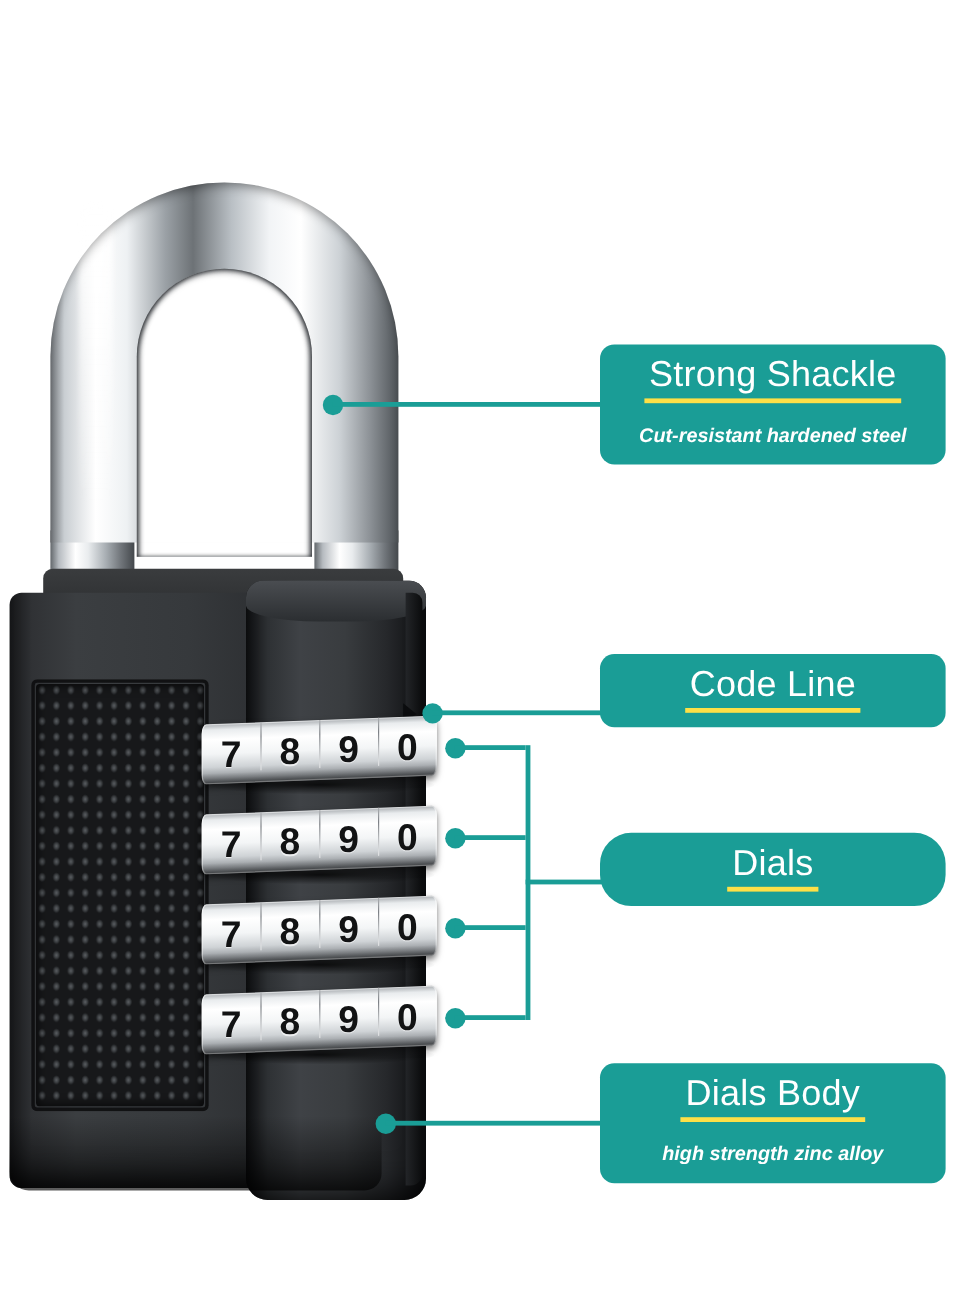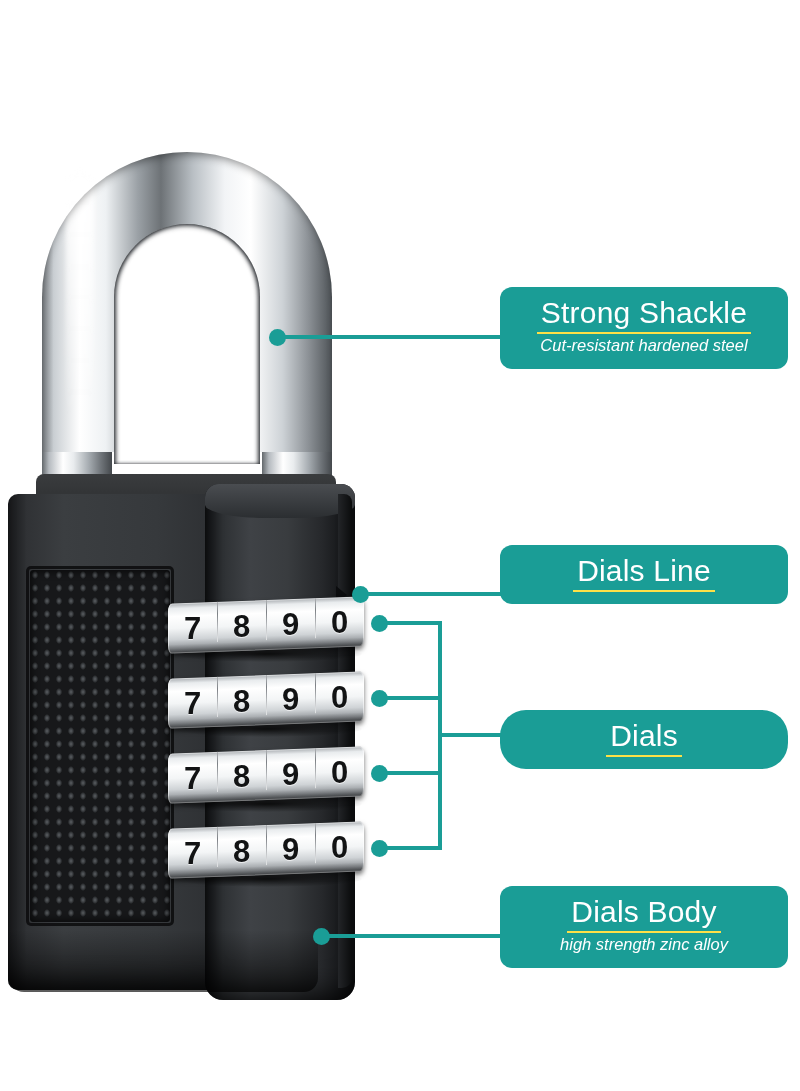--- a/index.html
+++ b/index.html
@@ -269,29 +269,29 @@
   }
   .callout .c-title {
     font-family: "Liberation Sans", sans-serif;
     font-weight: 400;
     font-size: 30px;
     line-height: 1.08;
     letter-spacing: .2px;
     white-space: nowrap;
     display: inline-block;
     padding: 0 4px 3px 4px;
-    border-bottom: 2px solid #fde047;
+    border-bottom: 4px solid #fde047;
   }
   .callout .c-sub {
     font-family: "Liberation Sans", sans-serif;
     font-style: italic;
-    font-weight: 400;
+    font-weight: 700;
     font-size: 16.5px;
     line-height: 1.32;
-    margin-top: 1px;
+    margin-top: 17px;
     white-space: pre-line;
   }
 
   
   .conn-line {
     position: absolute;
     background: #1a9d96;
   }
   .conn-dot {
     position: absolute;
@@ -385,24 +385,24 @@
 
   <div class="conn-dot" style="left:313px; top:928px;"></div>
   <div class="conn-line" style="left:321px; top:934px; width:181px; height:4px;"></div>
 
   <div class="callout" style="top:287px;">
     <div class="c-title">Strong Shackle</div>
     <div class="c-sub">Cut-resistant hardened steel</div>
   </div>
 
   <div class="callout" style="top:545px;">
-    <div class="c-title">Dials Line</div>
+    <div class="c-title">Code Line</div>
   </div>
 
-  <div class="callout" style="top:710px;border-radius:26px;">
+  <div class="callout" style="top:694px;border-radius:26px;">
     <div class="c-title">Dials</div>
   </div>
 
   <div class="callout" style="top:886px;">
     <div class="c-title">Dials Body</div>
     <div class="c-sub">high strength zinc alloy</div>
   </div>
 
 </div>
 

